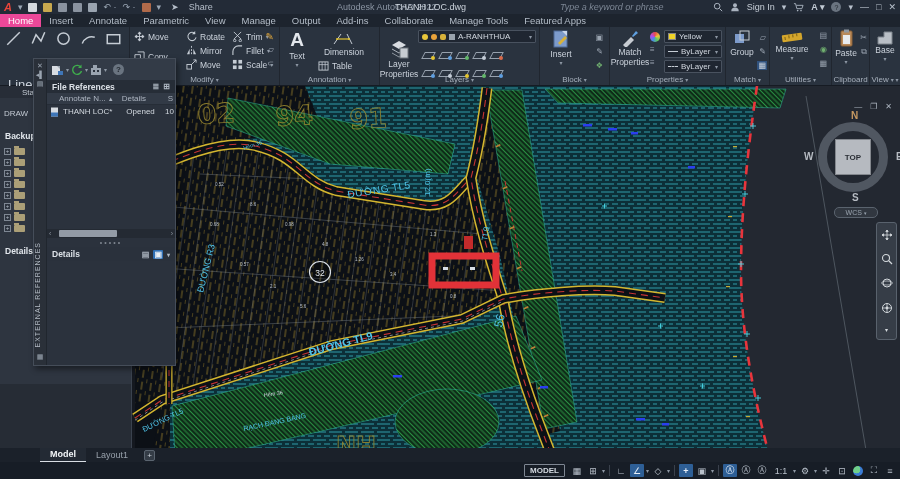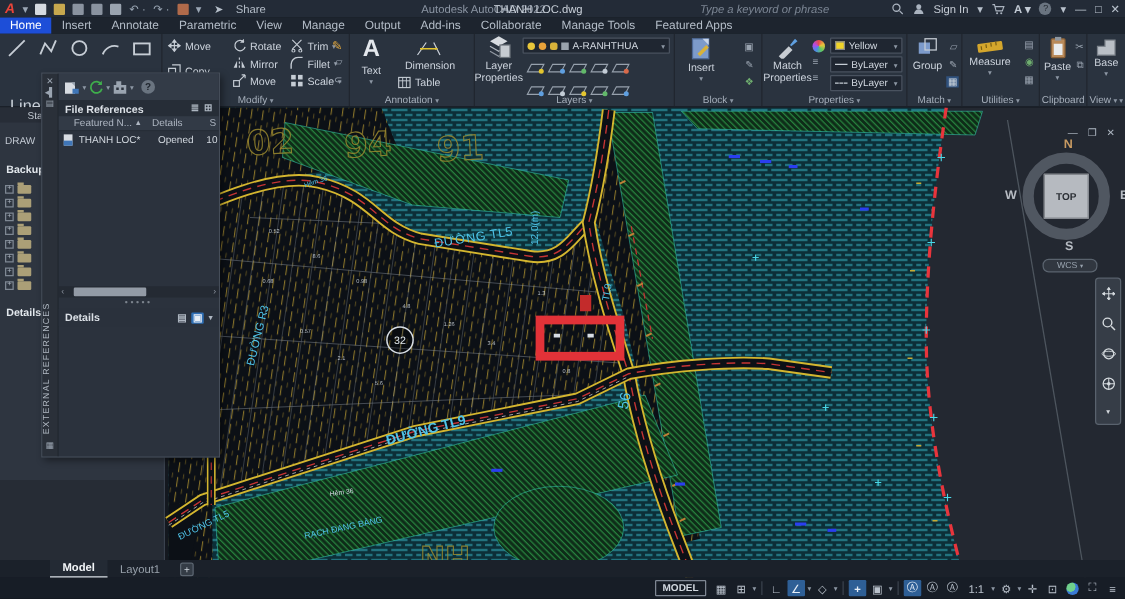--- a/index.html
+++ b/index.html
@@ -17,21 +17,21 @@
   .tb-title{position:absolute;left:337px;top:0;line-height:14px;color:#8b95a3}
   .tb-doc{position:absolute;left:395px;top:0;line-height:14px;color:#ccd3dc}
   .tb-search{position:absolute;left:560px;top:0;line-height:14px;font-style:italic;color:#7c8694}
   .tb-right{position:absolute;right:4px;top:0;height:14px;display:flex;align-items:center;gap:7px}
   .winbtn{color:#b8c1cc;font-size:9px}
 
   
   #ribbontabs{position:absolute;left:0;top:14px;width:900px;height:13px;background:#1d242e;
     display:flex;font-size:9.5px;align-items:stretch}
   .rtab{padding:0 8px;line-height:13px;color:#b4bdc8}
-  .rtab.active{background:#1d4ed8;color:#fff}
+  .rtab.active{background:#ec4899;color:#fff}
 
   
   #ribbon{position:absolute;left:0;top:27px;width:900px;height:59px;background:#2a333f;border-bottom:1px solid #161b23}
   .panel{position:absolute;top:0;height:58px;border-right:1px solid #20262f}
   .plabel{position:absolute;left:0;bottom:1px;width:100%;text-align:center;font-size:8px;color:#a7b0bc;white-space:nowrap}
   .plabel .dar{font-size:6px;margin-left:2px;color:#8d97a4}
   .ribtxt{font-size:13px;color:#ccd3dc;white-space:nowrap}
   .bigbtn{position:absolute;display:flex;flex-direction:column;align-items:center;font-size:8.5px;color:#ccd3dc}
   .mrow{position:absolute;display:flex;align-items:center;gap:3px;font-size:8.5px;color:#ccd3dc;white-space:nowrap}
   .dar2{font-size:6px;color:#8d97a4}
@@ -280,21 +280,21 @@
         <svg class="isv" width="11" height="10" viewBox="0 0 12 11">
             <rect x="1" y="1" width="10" height="9" fill="none" stroke="#c6cdd5"></rect>
             <path d="M1 4h10M4.5 1v9M7.8 1v9" stroke="#c6cdd5" stroke-width=".8"></path>
           </svg>
         <span>Table</span>
         </div>
       <div class="plabel"><span>Annotation</span><span class="dar">▾</span></div>
     </div>
 
     <div class="panel" style="left:380px;width:160px">
-      <div class="bigbtn" style="left:2px;top:0;width:34px">
+      <div class="bigbtn" style="left:2px;top:12px;width:34px">
         <svg class="isv" width="20" height="20" viewBox="0 0 20 20">
             <path d="M3 6l7-4 7 4-7 4z" fill="#d8dce1"></path>
             <path d="M3 10l7 4 7-4" fill="none" stroke="#aeb5bd"></path>
             <path d="M3 14l7 4 7-4" fill="none" stroke="#8f97a0"></path>
             <rect x="11" y="9" width="8" height="10" fill="#c7ccd2" stroke="#6d747c"></rect>
           </svg>
         <span>Layer</span>
           <span>Properties</span>
       </div>
       <div class="ddbox" style="left:38px;top:3px;width:118px">
@@ -680,21 +680,21 @@
         <span style="width:11px;height:11px;border-radius:50%;background:#6a7480;color:#1f252d;font-size:8px;font-weight:bold;display:inline-flex;align-items:center;justify-content:center;margin-left:4px">?</span>
       </div>
       <div id="xref-fr">
         <span>File References</span>
         <span style="margin-left:auto;display:flex;gap:4px">
           <span class="xic">≣</span>
           <span class="xic">⊞</span>
         </span>
       </div>
       <div id="xref-cols">
-        <span style="margin-left:12px">Featured N...</span>
+        <span style="margin-left:12px">Annotate N...</span>
         <span style="font-size:6px;margin-left:2px">▲</span>
         <span style="margin-left:8px">Details</span>
         <span style="margin-left:auto;margin-right:2px">S</span>
       </div>
       <div id="xref-row">
         <svg class="isv" width="10" height="10" viewBox="0 0 10 10" style="margin-left:3px">
             <rect x="1" y="0.5" width="7" height="9" fill="#d8dce2"></rect>
             <rect x="1" y="5.5" width="7" height="4" fill="#3f76b8"></rect>
           </svg>
         <span style="margin-left:3px">THANH LOC*</span>

